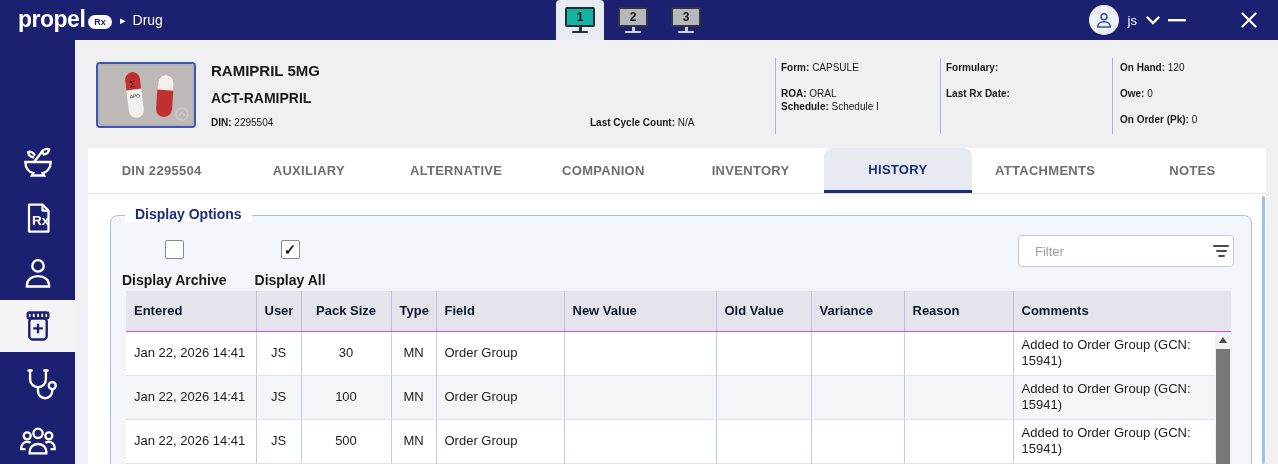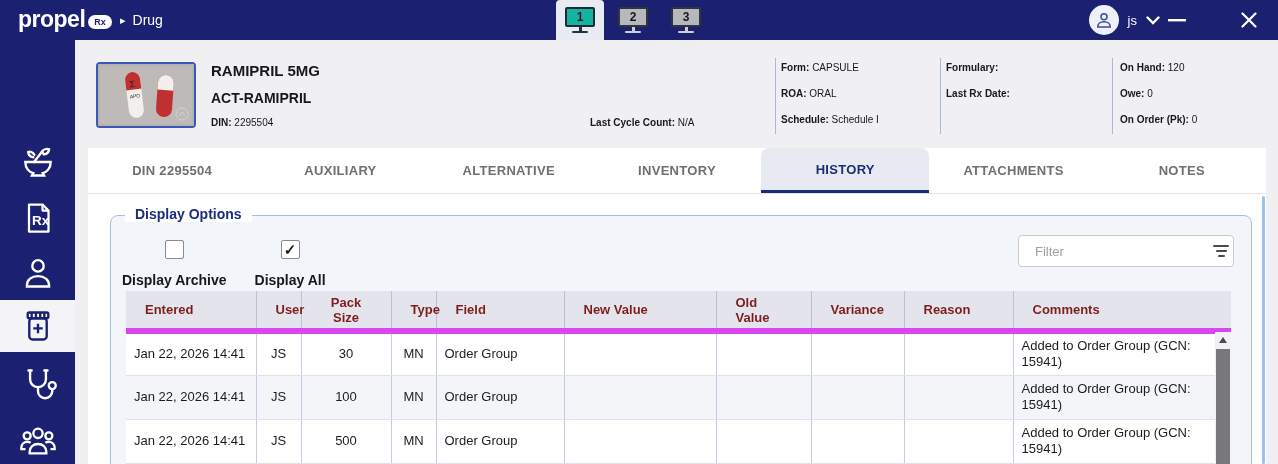--- a/index.html
+++ b/index.html
@@ -97,22 +97,22 @@
   .filter-input::placeholder { color:#9e9ea3; }
   .filter-icon { display:flex; flex-direction:column; gap:3px; align-items:center;
     cursor:pointer; padding:4px 2px; }
   .filter-icon i { display:block; height:2px; background:#4a4a4e; border-radius:1px; }
   .fi1 { width:16px; } .fi2 { width:11px; } .fi3 { width:7px; }
 
   
   .table-wrap { position:absolute; left:15px; top:75px; width:1105px; height:240px; }
   table.hist { table-layout:fixed; width:1105px; border-collapse:collapse; }
   .hist th { height:40px; background:#e4e4ec; font-size:13px; font-weight:bold;
-    color:#7f1d1d; text-align:left; padding:0 19px; border-right:1px solid #b8c2d8;
-    border-bottom:6px solid #d946ef; }
+    color:#0f172a; text-align:left; padding:0 8px; border-right:1px solid #b8c2d8;
+    border-bottom:1px solid #d946ef; }
   .hist th:last-child { border-right:none; }
   .hist td { height:44px; font-size:13px; color:#1c1c1e; padding:4px 8px;
     border-right:1px solid #c3cce0; border-bottom:1px solid #dfe2ea;
     background:#fff; vertical-align:middle; line-height:1.25; }
   .hist td:last-child { border-right:none; }
   .hist tr.alt td { background:#f4f5f9; }
   .hist .c { text-align:center; }
   .hist th.c { text-align:center; }
 
   
@@ -267,21 +267,21 @@
       <div class="dh-divider" style="left:700px"></div>
       <div class="dh-col" style="left:706px">
         <div class="dh-line" style="top:22px">
           <span class="lbl">Form:</span>
           <span class="val">CAPSULE</span>
         </div>
         <div class="dh-line" style="top:48px">
           <span class="lbl">ROA:</span>
           <span class="val">ORAL</span>
         </div>
-        <div class="dh-line" style="top:74px">
+        <div class="dh-line" style="top:61px">
           <span class="lbl">Schedule:</span>
           <span class="val">Schedule I</span>
         </div>
       </div>
 
       <div class="dh-divider" style="left:865px"></div>
       <div class="dh-col" style="left:871px">
         <div class="dh-line" style="top:22px">
           <span class="lbl">Formulary:</span>
           <span class="val"></span>
@@ -307,20 +307,21 @@
           <span class="val">0</span>
         </div>
       </div>
     </div>
 
     <div class="card">
       <div class="tabbar">
           <div class="tab">DIN 2295504</div>
           <div class="tab">AUXILIARY</div>
           <div class="tab">ALTERNATIVE</div>
+          <div class="tab">COMPANION</div>
           <div class="tab">INVENTORY</div>
           <div class="tab active">HISTORY</div>
           <div class="tab">ATTACHMENTS</div>
           <div class="tab">NOTES</div>
         </div>
 
       <div class="fieldset">
         <div class="legend">Display Options</div>
         <div class="cb-row">
             <label class="cb">

